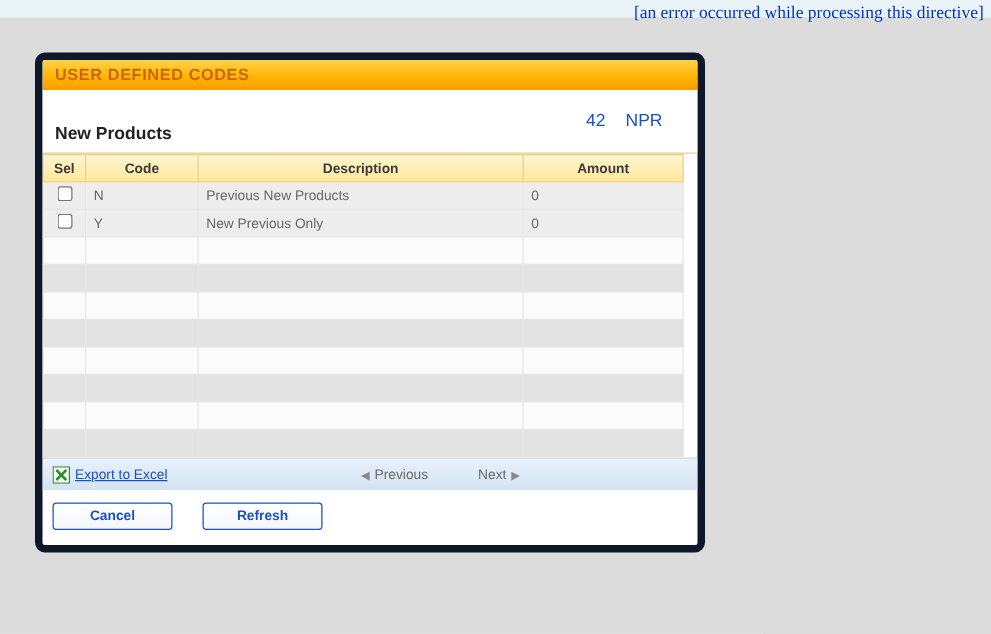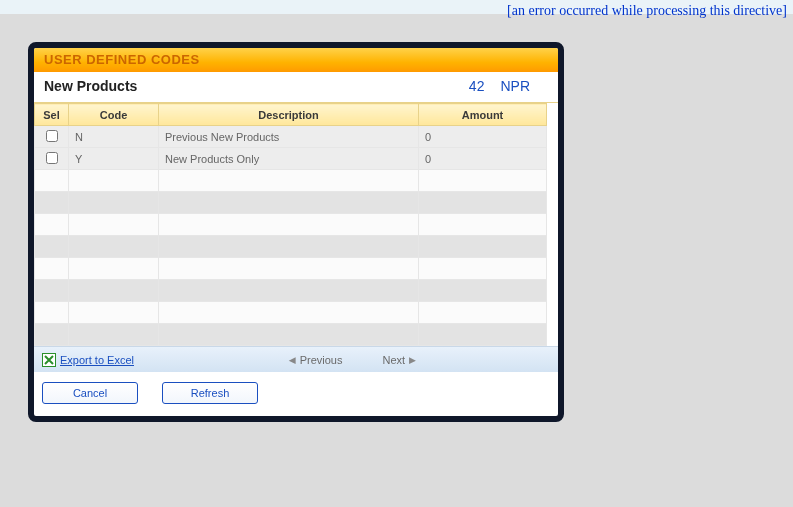--- a/index.html
+++ b/index.html
@@ -45,20 +45,21 @@
     align-items: center;
     padding: 6px 10px 8px 10px;
     background: #fff;
   }
   .subheader-title {
     color: #222;
     font-weight: bold;
     font-size: 14px;
     flex: 0 0 auto;
     margin-right: auto;
+    margin-top: 20px;
   }
   .subheader-num {
     color: #1a4fc0;
     font-size: 14px;
     margin-right: 16px;
     text-align: right;
   }
   .subheader-code {
     color: #1a4fc0;
     font-size: 14px;
@@ -175,21 +176,21 @@
     display: flex;
     gap: 24px;
   }
   .btn {
     width: 96px;
     height: 22px;
     border: 1px solid #1a4fc0;
     border-radius: 3px;
     background: linear-gradient(#ffffff,#f2f6fc);
     color: #1a4fc0;
-    font-weight: normal;
+    font-weight: bold;
     font-size: 11px;
     cursor: pointer;
     font-family: inherit;
   }
   td.cell-sel { text-align: center; }
 </style>
 </head>
 <body>
 
 <div class="error-banner">[an error occurred while processing this directive]</div>
@@ -225,21 +226,21 @@
           <tbody>
             <tr class="data">
               <td class="cell-sel"><input type="checkbox" style=""></td>
               <td>N</td>
               <td>Previous New Products</td>
               <td>0</td>
             </tr>
             <tr class="data">
               <td class="cell-sel"><input type="checkbox" style=""></td>
               <td>Y</td>
-              <td>New Products Only</td>
+              <td>New Previous Only</td>
               <td>0</td>
             </tr>
             <tr class="blank-white">
                 <td></td>
                 <td></td>
                 <td></td>
                 <td></td>
               </tr>
             <tr class="blank-grey">
                 <td></td>

